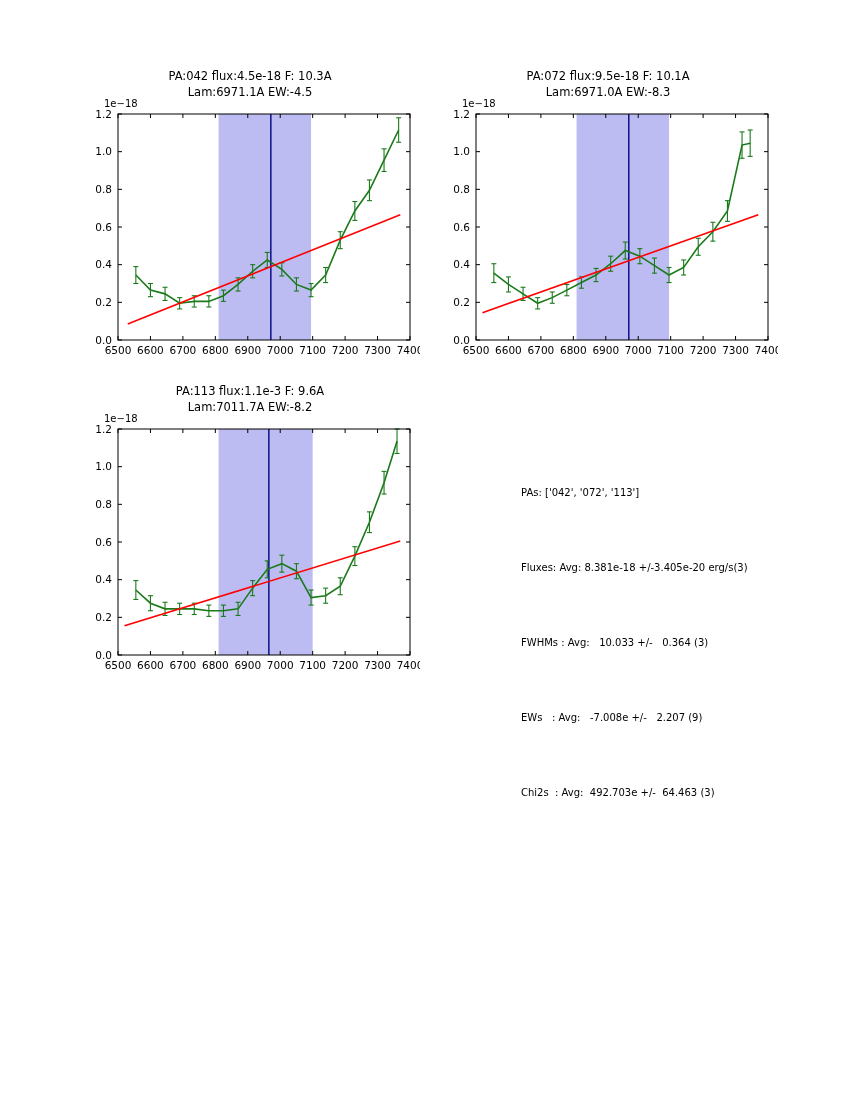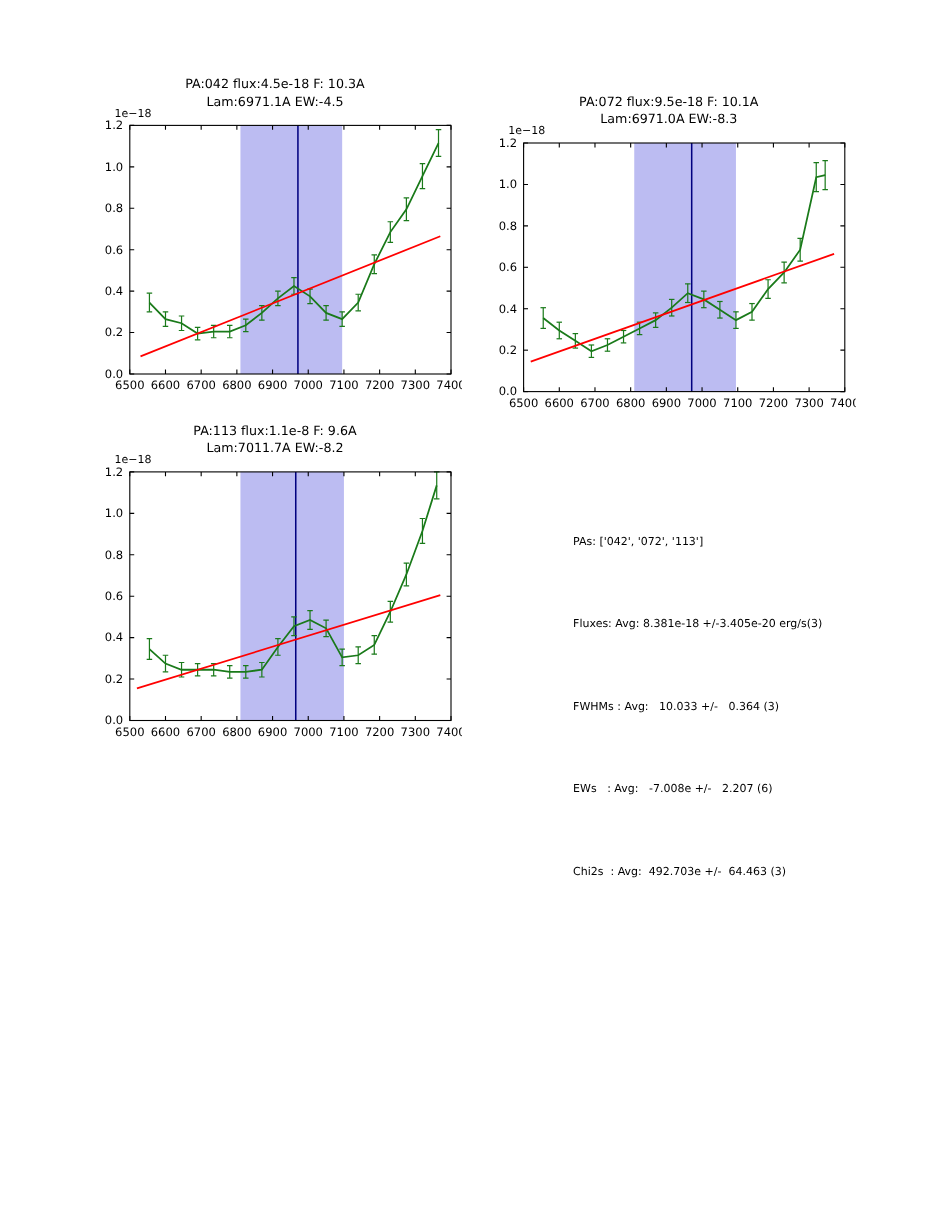--- a/index.html
+++ b/index.html
@@ -211,21 +211,21 @@
         <text x="32" y="124.83333333333331" text-anchor="end" font-size="10.5" font-family="&quot;DejaVu Sans&quot;, sans-serif" fill="#000">0.8</text>
         <line x1="38" x2="42" y1="83.66666666666666" y2="83.66666666666666" stroke="#000" stroke-width="1"></line>
         <line x1="330" x2="326" y1="83.66666666666666" y2="83.66666666666666" stroke="#000" stroke-width="1"></line>
         <text x="32" y="87.16666666666666" text-anchor="end" font-size="10.5" font-family="&quot;DejaVu Sans&quot;, sans-serif" fill="#000">1.0</text>
         <line x1="38" x2="42" y1="46" y2="46" stroke="#000" stroke-width="1"></line>
         <line x1="330" x2="326" y1="46" y2="46" stroke="#000" stroke-width="1"></line>
         <text x="32" y="49.5" text-anchor="end" font-size="10.5" font-family="&quot;DejaVu Sans&quot;, sans-serif" fill="#000">1.2</text>
       </svg>
   </div>
 
-  <div class="panel" id="panel-1" style="left:438px; top:84px; width:340px; height:305px;">
+  <div class="panel" id="panel-1" style="left:438px; top:68px; width:340px; height:305px;">
     <div class="panel-title"><span>PA:072 flux:9.5e-18 F: 10.1A</span><br><span>Lam:6971.0A EW:-8.3</span></div>
     <div class="exp-label" style="left:24px; top:30px;">1e−18</div>
     <svg class="plot-svg" id="svg-1" width="340" height="305">
         <rect x="138.57777777777778" y="46" width="92.46666666666667" height="226" fill="#b0b0f0" fill-opacity="0.85"></rect>
         <line x1="190.81333333333333" x2="190.81333333333333" y1="46" y2="272" stroke="#000080" stroke-width="1.4"></line>
         <g>
           <line x1="55.84444444444445" x2="55.84444444444445" y1="214.55833333333334" y2="195.72500000000002" stroke="#1a7a1a" stroke-width="1.1"></line>
           <line x1="53.34444444444445" x2="58.34444444444445" y1="214.55833333333334" y2="214.55833333333334" stroke="#1a7a1a" stroke-width="1.1"></line>
           <line x1="53.34444444444445" x2="58.34444444444445" y1="195.72500000000002" y2="195.72500000000002" stroke="#1a7a1a" stroke-width="1.1"></line>
         </g>
@@ -370,21 +370,21 @@
         <line x1="38" x2="42" y1="83.66666666666666" y2="83.66666666666666" stroke="#000" stroke-width="1"></line>
         <line x1="330" x2="326" y1="83.66666666666666" y2="83.66666666666666" stroke="#000" stroke-width="1"></line>
         <text x="32" y="87.16666666666666" text-anchor="end" font-size="10.5" font-family="&quot;DejaVu Sans&quot;, sans-serif" fill="#000">1.0</text>
         <line x1="38" x2="42" y1="46" y2="46" stroke="#000" stroke-width="1"></line>
         <line x1="330" x2="326" y1="46" y2="46" stroke="#000" stroke-width="1"></line>
         <text x="32" y="49.5" text-anchor="end" font-size="10.5" font-family="&quot;DejaVu Sans&quot;, sans-serif" fill="#000">1.2</text>
       </svg>
   </div>
 
   <div class="panel" id="panel-2" style="left:80px; top:383px; width:340px; height:305px;">
-    <div class="panel-title"><span>PA:113 flux:1.1e-8 F: 9.6A</span><br><span>Lam:7011.7A EW:-8.2</span></div>
+    <div class="panel-title"><span>PA:113 flux:1.1e-3 F: 9.6A</span><br><span>Lam:7011.7A EW:-8.2</span></div>
     <div class="exp-label" style="left:24px; top:30px;">1e−18</div>
     <svg class="plot-svg" id="svg-2" width="340" height="305">
         <rect x="138.57777777777778" y="46" width="94.08888888888887" height="226" fill="#b0b0f0" fill-opacity="0.85"></rect>
         <line x1="188.86666666666667" x2="188.86666666666667" y1="46" y2="272" stroke="#000080" stroke-width="1.4"></line>
         <g>
           <line x1="55.84444444444445" x2="55.84444444444445" y1="216.44166666666666" y2="197.60833333333335" stroke="#1a7a1a" stroke-width="1.1"></line>
           <line x1="53.34444444444445" x2="58.34444444444445" y1="216.44166666666666" y2="216.44166666666666" stroke="#1a7a1a" stroke-width="1.1"></line>
           <line x1="53.34444444444445" x2="58.34444444444445" y1="197.60833333333335" y2="197.60833333333335" stroke="#1a7a1a" stroke-width="1.1"></line>
         </g>
         <g>
@@ -531,17 +531,17 @@
         <line x1="38" x2="42" y1="46" y2="46" stroke="#000" stroke-width="1"></line>
         <line x1="330" x2="326" y1="46" y2="46" stroke="#000" stroke-width="1"></line>
         <text x="32" y="49.5" text-anchor="end" font-size="10.5" font-family="&quot;DejaVu Sans&quot;, sans-serif" fill="#000">1.2</text>
       </svg>
   </div>
 
   <div class="summary" style="left:521px; top:430px;">
     <div>PAs: ['042', '072', '113']</div>
     <div>Fluxes: Avg: 8.381e-18 +/-3.405e-20 erg/s(3)</div>
     <div>FWHMs : Avg:   10.033 +/-   0.364 (3)</div>
-    <div>EWs   : Avg:   -7.008e +/-   2.207 (6)</div>
+    <div>EWs   : Avg:   -7.008e +/-   2.207 (9)</div>
     <div>Chi2s  : Avg:  492.703e +/-  64.463 (3)</div>
   </div>
 
 </div>
 
 </body></html>

